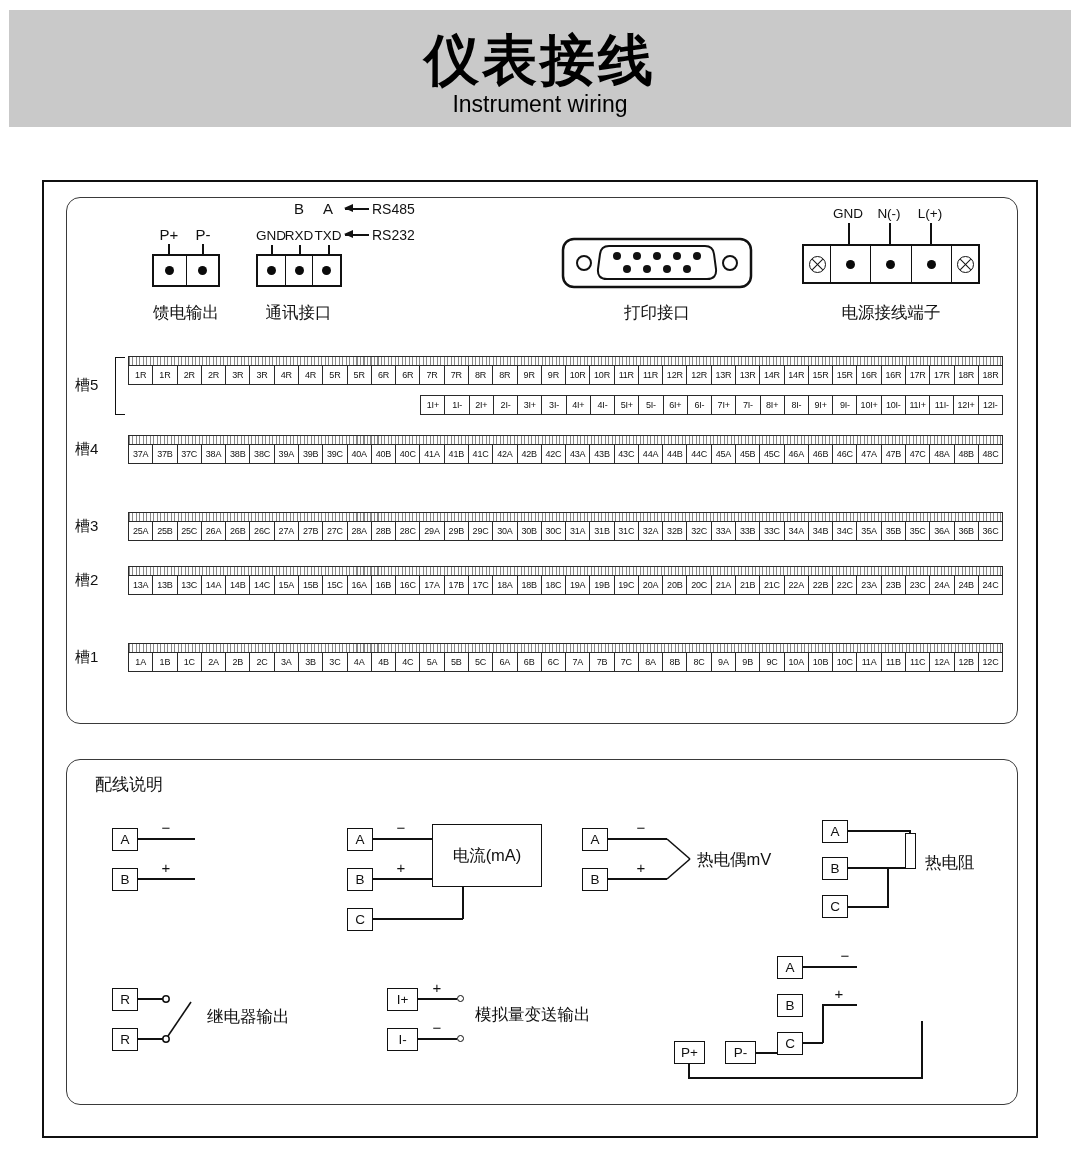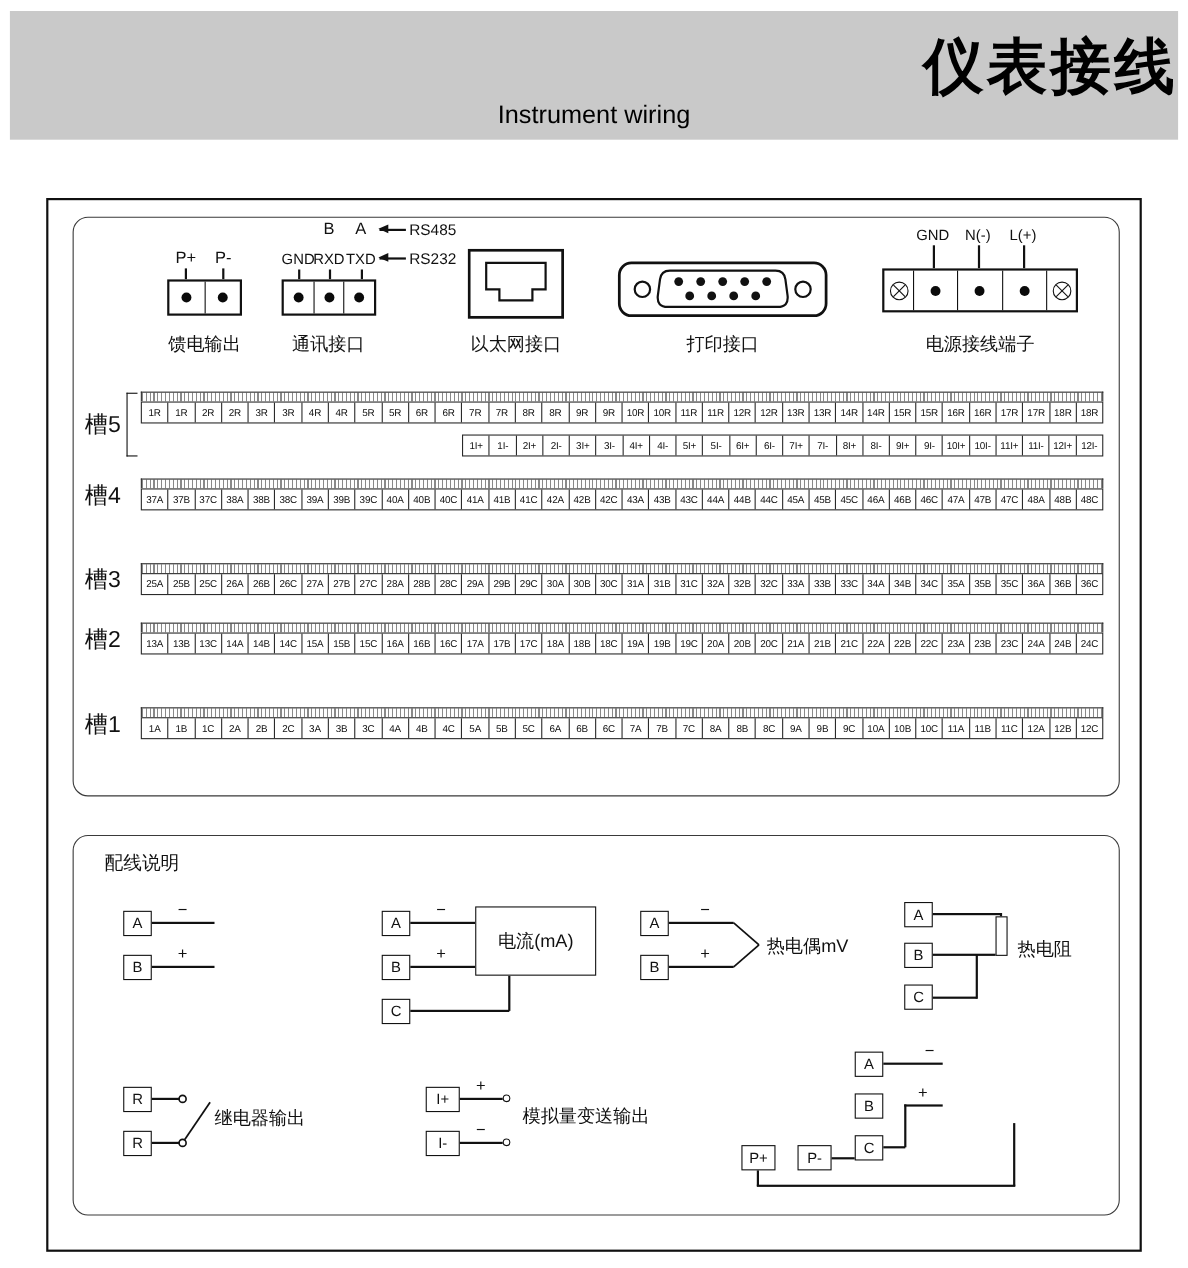--- a/index.html
+++ b/index.html
@@ -2,21 +2,21 @@
 <html><head>
 <meta charset="utf-8">
 <style>
   *{margin:0;padding:0;box-sizing:border-box}
   html,body{width:1080px;height:1153px;overflow:hidden}
   body{position:relative;background:#fff;color:#111;font-family:"Liberation Sans","DejaVu Sans",sans-serif}
   i,em{font-style:normal}
 
   
   .banner{position:absolute;left:9px;top:10px;width:1062px;height:117px;background:#c9c9c9}
-  .banner .title{text-align:right;font-size:55px;font-weight:900;letter-spacing:3px;margin-top:14px;color:#000}
+  .banner .title{text-align:center;font-size:55px;font-weight:900;letter-spacing:3px;margin-top:14px;color:#000}
   .banner .subtitle{text-align:center;font-size:23px;margin-top:-7px;color:#000}
 
   
   .outer{position:absolute;left:42px;top:180px;width:996px;height:958px;border:2.5px solid #101010;background:#fff}
   .panel{position:absolute;left:22px;width:952px;border:1.6px solid #3a3a3a;border-radius:14px;background:#fff}
   .panel1{top:15px;height:527px}
   .panel2{top:577px;height:346px}
 
   
   .conn{position:absolute;height:130px}
@@ -37,21 +37,21 @@
   .pcell{flex:1;border-left:1.5px solid #111;display:flex;align-items:center;justify-content:center}
   .pcell:first-child{border-left:none}
   .screw{width:17px;height:17px;border:1.6px solid #111;border-radius:50%;position:relative;display:block;overflow:hidden}
   .screw i{position:absolute;left:-2px;right:-2px;top:7px;height:1.4px;background:#111;display:block}
   .screw i:first-child{transform:rotate(45deg)}
   .screw i:last-child{transform:rotate(-45deg)}
 
   
   .slots{position:absolute;left:8px;right:14px;top:158px}
   .slot-row{display:flex;align-items:center}
-  .slot-label{width:40px;text-align:center;font-size:21px;padding-right:3px;white-space:nowrap}
+  .slot-label{width:40px;text-align:left;font-size:15px;padding-right:3px;white-space:nowrap}
   .bracket{width:10px;height:58px;border-left:1.7px solid #111;border-top:1.7px solid #111;border-bottom:1.7px solid #111;margin-right:3px;flex:none}
   .bracket.ghost{border:none;height:0}
   .strips{flex:1}
   .hatch{height:9px;border:1.5px solid #2a2a2a;border-bottom:none;background:repeating-linear-gradient(90deg,#888 0,#888 1px,#fdfdfd 1px,#fdfdfd 3.5px)}
   .cells{display:flex;border:1.5px solid #2a2a2a;height:20px;background:#fff}
   .cell{flex:1;border-left:1px solid #2a2a2a;display:flex;align-items:center;justify-content:center;font-size:9px;white-space:nowrap;overflow:hidden;letter-spacing:-0.2px}
   .cell:first-child{border-left:none}
   .strip-offset{width:66.6%;margin-left:auto;margin-top:10px}
 
   
@@ -118,27 +118,20 @@
         <div class="tcell">
             <span class="dot"></span>
           </div>
         <div class="tcell">
             <span class="dot"></span>
           </div>
       </div>
       <div class="conn-label" style="left:1px;right:84px">通讯接口</div>
     </div>
 
-    <div class="conn" style="left:356px;top:0;width:92px">
-      <svg style="position:absolute;left:2px;top:28px" width="88" height="64" viewBox="0 0 88 64">
-        <rect x="1.5" y="1.5" width="85" height="61" fill="none" stroke="#111" stroke-width="2.5"></rect>
-        <path d="M17,13 H71 V37 H59 V47 H29 V37 H17 Z" fill="none" stroke="#111" stroke-width="2"></path>
-      </svg>
-      <div class="conn-label">以太网接口</div>
-    </div>
 
     <div class="conn" style="left:492px;top:0;width:196px">
       <svg style="position:absolute;left:2px;top:38px" width="192" height="54" viewBox="0 0 192 54">
         <rect x="2" y="3" width="188" height="48" rx="11" fill="none" stroke="#111" stroke-width="2.5"></rect>
         <circle cx="23" cy="27" r="7" fill="none" stroke="#111" stroke-width="2"></circle>
         <circle cx="169" cy="27" r="7" fill="none" stroke="#111" stroke-width="2"></circle>
         <path d="M48,10 H144 Q152,10 153,18 L155,33 Q156,43 146,43 H46 Q36,43 37,33 L39,18 Q40,10 48,10 Z" fill="none" stroke="#111" stroke-width="2"></path>
         <circle cx="56" cy="20" r="4" fill="#111"></circle>
           <circle cx="76" cy="20" r="4" fill="#111"></circle>
           <circle cx="96" cy="20" r="4" fill="#111"></circle>
@@ -496,21 +489,21 @@
 
     <div class="tb" style="left:45px;top:228px">R</div>
     <div class="tb" style="left:45px;top:268px">R</div>
     <i class="hl" style="left:71px;top:238px;width:25px"></i>
     <i class="hl" style="left:71px;top:278px;width:25px"></i>
     <svg style="position:absolute;left:94px;top:229px" width="40" height="58" viewBox="0 0 40 58">
       <circle cx="5" cy="10" r="3.2" fill="none" stroke="#111" stroke-width="1.5"></circle>
       <circle cx="5" cy="50" r="3.2" fill="none" stroke="#111" stroke-width="1.5"></circle>
       <line x1="7" y1="47" x2="30" y2="13" stroke="#111" stroke-width="1.6"></line>
     </svg>
-    <div class="dlabel" style="left:128px;top:246px">继电器输出</div>
+    <div class="dlabel" style="left:140px;top:246px">继电器输出</div>
 
     <div class="tb w30" style="left:320px;top:228px">I+</div>
     <div class="tb w30" style="left:320px;top:268px">I-</div>
     <i class="hl" style="left:351px;top:238px;width:39px"></i>
     <i class="hl" style="left:351px;top:278px;width:39px"></i>
     <span class="ocircle" style="left:390px;top:235px"></span>
     <span class="ocircle" style="left:390px;top:275px"></span>
     <span class="sign" style="left:370px;top:220px">+</span>
     <span class="sign" style="left:370px;top:260px">−</span>
     <div class="dlabel" style="left:408px;top:244px">模拟量变送输出</div>

